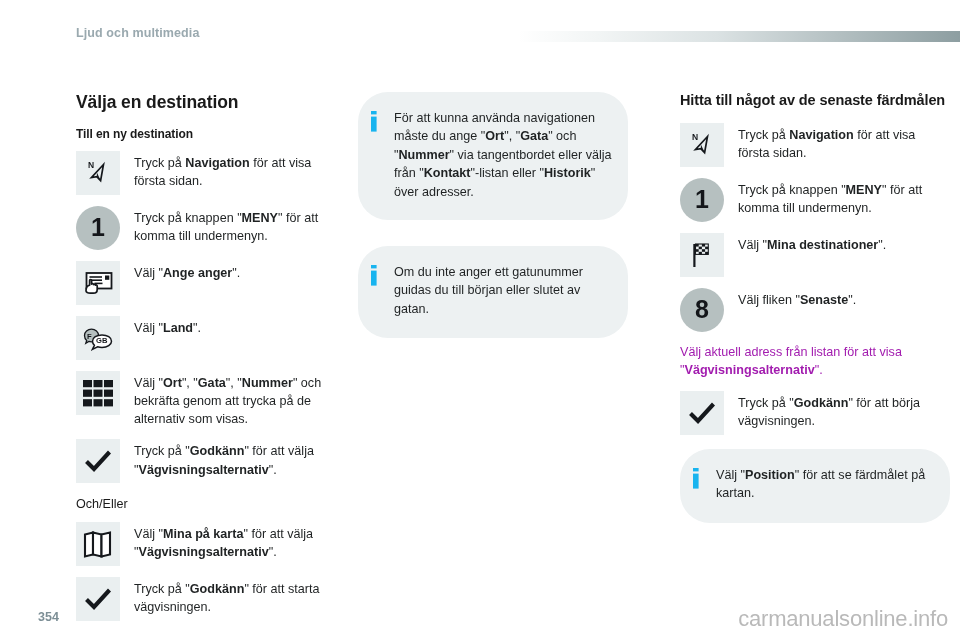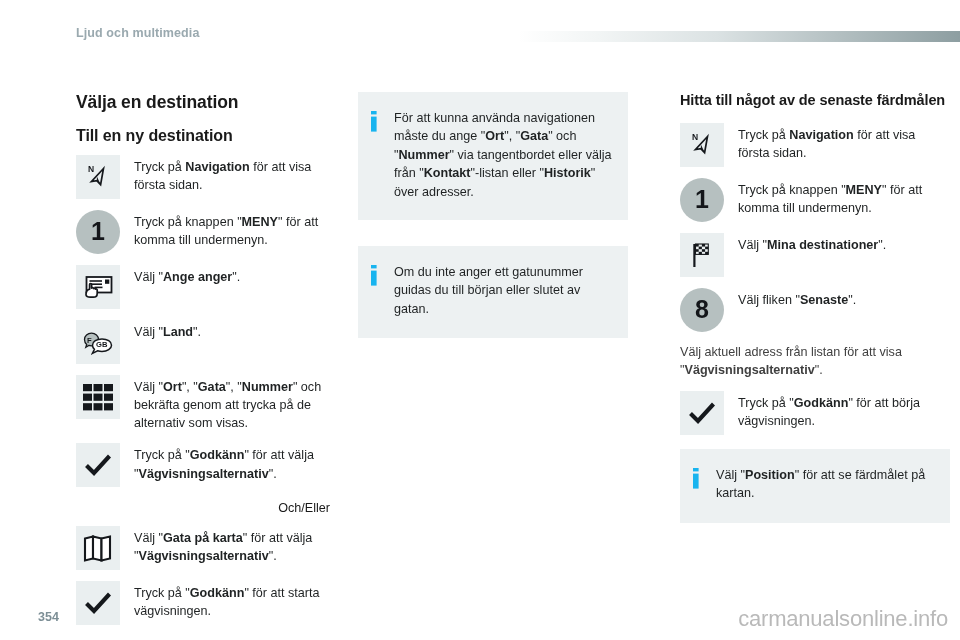--- a/index.html
+++ b/index.html
@@ -52,21 +52,21 @@
   .col-mid    { left: 358px; width: 270px; }
   .col-right  { left: 644px; width: 270px; margin-left: 36px; }
 
   h1.title {
     font-size: 17.5px;
     font-weight: bold;
     letter-spacing: -.1px;
     margin-bottom: 14px;
   }
   h2.subtitle {
-    font-size: 16px;
+    font-size: 12px;
     font-weight: bold;
     letter-spacing: -.1px;
     margin-bottom: 10px;
   }
   h1.title-right {
     font-size: 14.5px;
     font-weight: bold;
     line-height: 1.22;
     letter-spacing: -.1px;
     margin-bottom: 13px;
@@ -116,45 +116,45 @@
   }
   .step-text b { font-weight: bold; }
 
   
   .infobox {
     background: #edf1f2;
     display: flex;
     align-items: flex-start;
     padding: 17px 16px 19px 12px;
     margin-bottom: 26px;
+    border-radius: 30px;
   }
   .infobox.short { padding-bottom: 20px; }
   .info-i {
     flex: 0 0 auto;
     width: 14px;
     margin-top: 2px;
     margin-right: 10px;
   }
   .info-text {
     font-size: 12.6px;
     line-height: 1.46;
     color: #1f2223;
   }
 
   .plain-para {
     font-size: 12.6px;
     line-height: 1.44;
-    color: #404040;
+    color: #a21caf;
     margin: 6px 0 12px 0;
   }
   .orelse {
     font-size: 12.6px;
     line-height: 1.44;
     margin: 12px 0 8px 0;
-    text-align: right;
   }
 
   
   .page-num {
     position: absolute;
     left: 22px;
     bottom: 16px;
     font-size: 12.5px;
     font-weight: bold;
     color: #7d8f96;
@@ -290,21 +290,21 @@
     <div class="step">
       <div class="badge">
         <div class="icon-wrap">
           <svg width="32" height="30" viewBox="0 0 32 30">
             <path d="M3 5.5 L11 3.5 L11 25.5 L3 27.5 Z" fill="#ffffff" stroke="#15181c" stroke-width="2.1" stroke-linejoin="miter"></path>
             <path d="M11 3.5 L19.5 5.5 L19.5 27.5 L11 25.5 Z" fill="#ffffff" stroke="#15181c" stroke-width="2.1" stroke-linejoin="miter"></path>
             <path d="M19.5 5.5 L28 3.5 L28 25.5 L19.5 27.5 Z" fill="#ffffff" stroke="#15181c" stroke-width="2.1" stroke-linejoin="miter"></path>
           </svg>
         </div>
       </div>
-      <div class="step-text">Välj "<b>Gata på karta</b>" för att välja "<b>Vägvisningsalternativ</b>".</div>
+      <div class="step-text">Välj "<b>Mina på karta</b>" för att välja "<b>Vägvisningsalternativ</b>".</div>
     </div>
 
     <div class="step">
       <div class="badge">
         <div class="icon-wrap">
           <svg width="30" height="26" viewBox="0 0 30 26">
             <path d="M3.5 13.5 L11 21 L26.5 4" fill="none" stroke="#15181c" stroke-width="4.1" stroke-linecap="butt" stroke-linejoin="miter"></path>
           </svg>
         </div>
       </div>

